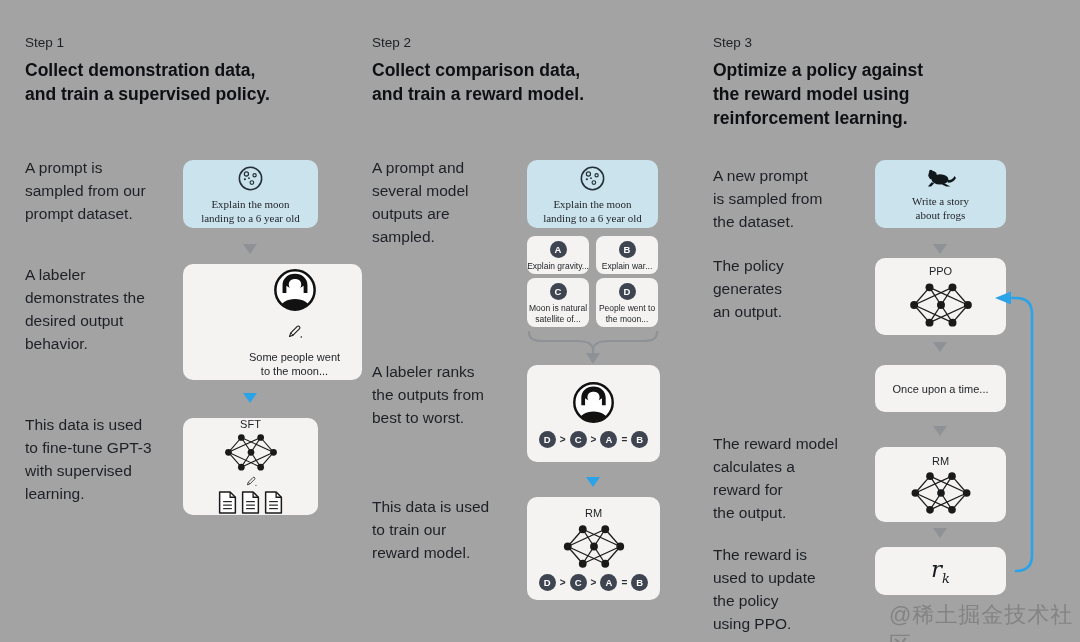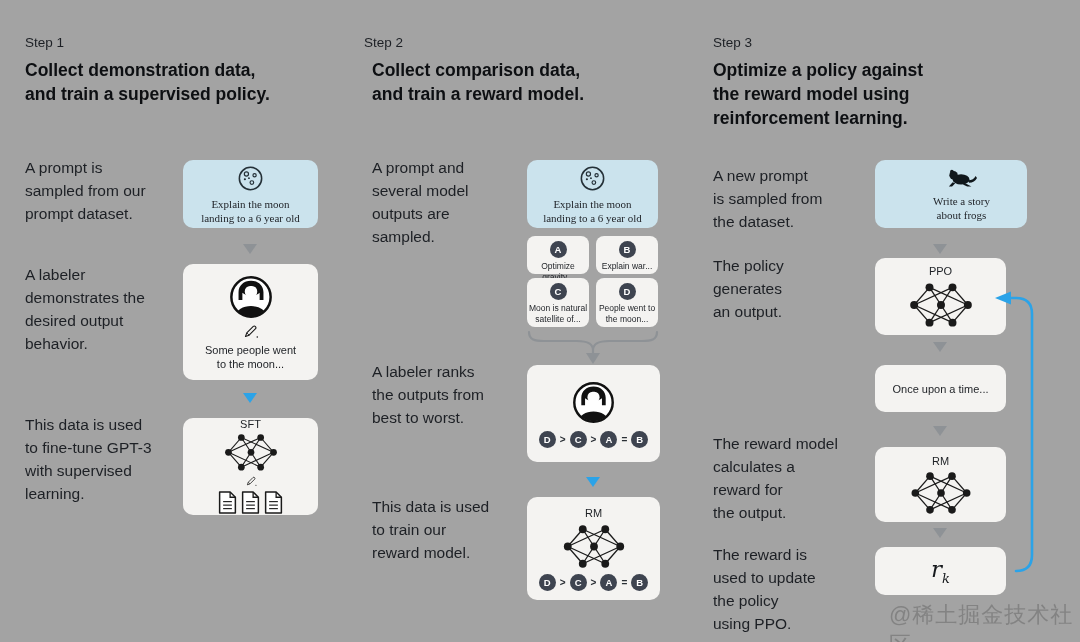--- a/index.html
+++ b/index.html
@@ -127,21 +127,21 @@
   <div class="card blue" style="left:183px; top:160px; width:135px; height:68px; gap:4px;">
     <svg class="icon" width="29" height="29">
         <use href="#sym-moon"></use>
       </svg>
     <div class="card-text">Explain the moon
 landing to a 6 year old</div>
   </div>
 
   <div class="tri" style="left:243px; top:244px;"></div>
 
-  <div class="card" style="left:183px; top:264px; width:135px; height:116px; gap:3px;">
+  <div class="card" style="left:183px; top:264px; width:135px; height:116px; gap:10px;padding-left:44px;">
     <svg class="icon" width="46" height="46">
         <use href="#sym-avatar"></use>
       </svg>
     <svg class="icon" width="17" height="17">
         <use href="#sym-pencil"></use>
       </svg>
     <div class="card-text">Some people went
 to the moon...</div>
   </div>
 
@@ -161,21 +161,21 @@
         </svg>
       <svg class="icon" width="21" height="25">
           <use href="#sym-doc"></use>
         </svg>
       <svg class="icon" width="21" height="25">
           <use href="#sym-doc"></use>
         </svg>
     </div>
   </div>
 
-  <div class="step-label" style="left:364px; top:35px;">Step 2</div>
+  <div class="step-label" style="left:372px; top:35px;">Step 2</div>
   <div class="step-title" style="left:372px; top:58px; width:330px;">Collect comparison data,
 and train a reward model.</div>
   <div class="col-text" style="left:372px; top:156px;">A prompt and
 several model
 outputs are
 sampled.</div>
   <div class="col-text" style="left:372px; top:360px;">A labeler ranks
 the outputs from
 best to worst.</div>
   <div class="col-text" style="left:372px; top:495px;">This data is used
@@ -185,21 +185,21 @@
   <div class="card blue" style="left:527px; top:160px; width:131px; height:68px; gap:4px;">
     <svg class="icon" width="29" height="29">
         <use href="#sym-moon"></use>
       </svg>
     <div class="card-text">Explain the moon
 landing to a 6 year old</div>
   </div>
 
   <div class="mini-card" style="left:527px; top:236px; width:62px; height:38px;">
     <div class="badge">A</div>
-    <div class="mini-text">Optimize gravity...</div>
+    <div class="mini-text">Explain gravity...</div>
   </div>
   <div class="mini-card" style="left:596px; top:236px; width:62px; height:38px;">
     <div class="badge">B</div>
     <div class="mini-text">Explain war...</div>
   </div>
   <div class="mini-card" style="left:527px; top:278px; width:62px; height:49px;">
     <div class="badge">C</div>
     <div class="mini-text">Moon is natural
 satellite of...</div>
   </div>
@@ -259,21 +259,21 @@
 an output.</div>
   <div class="col-text" style="left:713px; top:432px;">The reward model
 calculates a
 reward for
 the output.</div>
   <div class="col-text" style="left:713px; top:543px;">The reward is
 used to update
 the policy
 using PPO.</div>
 
-  <div class="card blue" style="left:875px; top:160px; width:131px; height:68px; gap:5px;padding-left:21px;">
+  <div class="card blue" style="left:875px; top:160px; width:131px; height:68px; gap:5px;">
     <svg class="icon" width="30" height="23">
         <use href="#sym-frog"></use>
       </svg>
     <div class="card-text">Write a story
 about frogs</div>
   </div>
 
   <div class="tri" style="left:933px; top:244px;"></div>
 
   <div class="card" style="left:875px; top:258px; width:131px; height:77px; gap:5px;">

